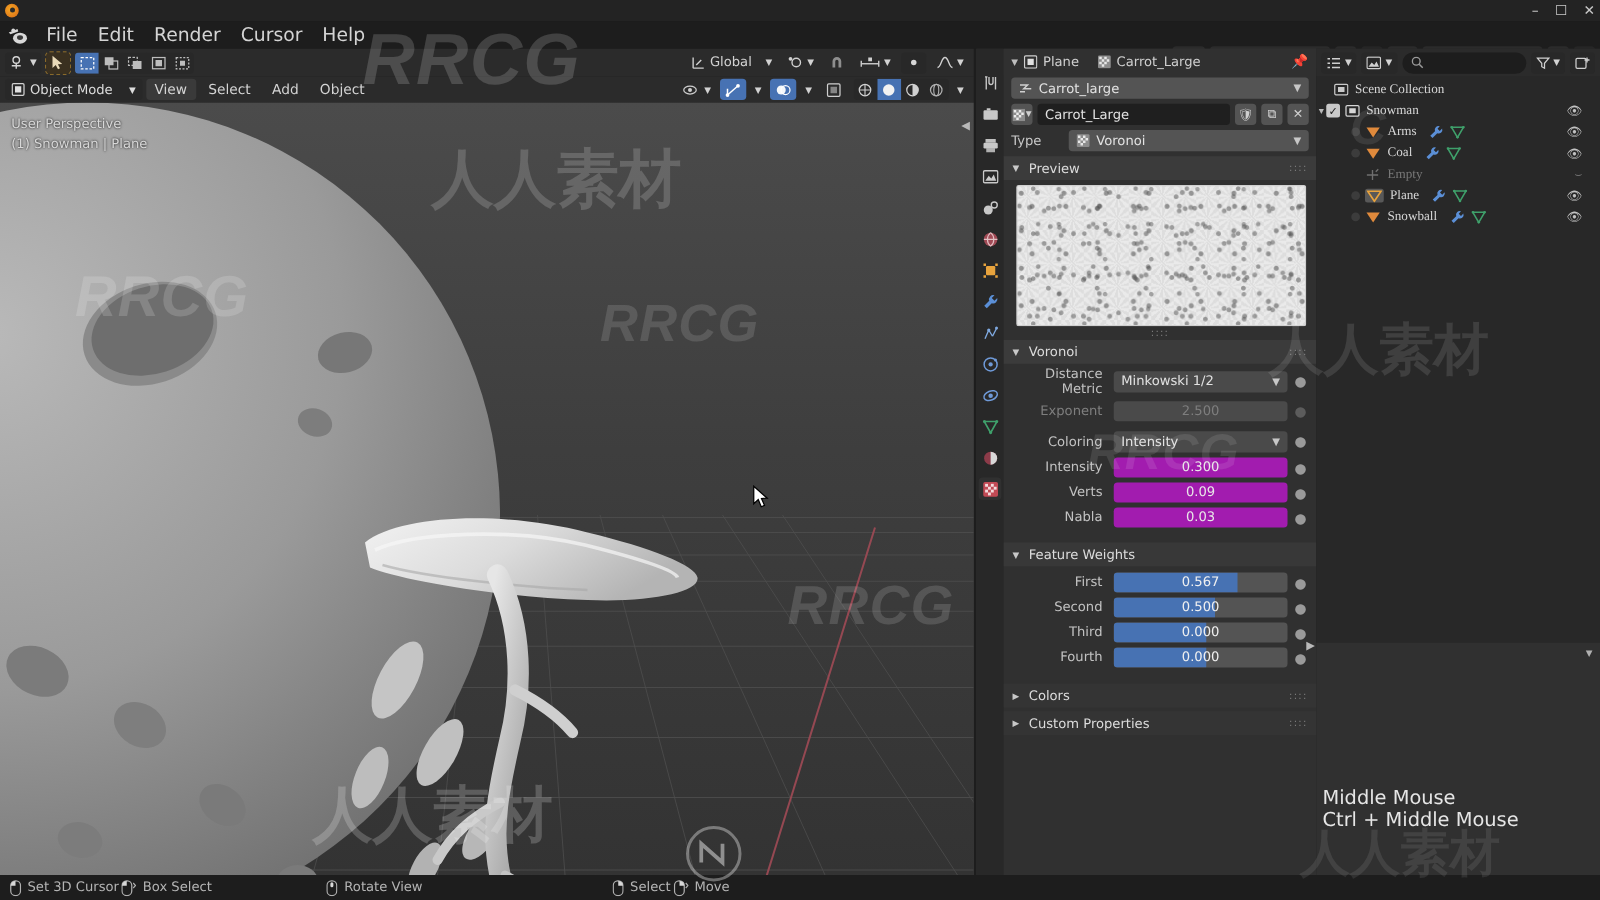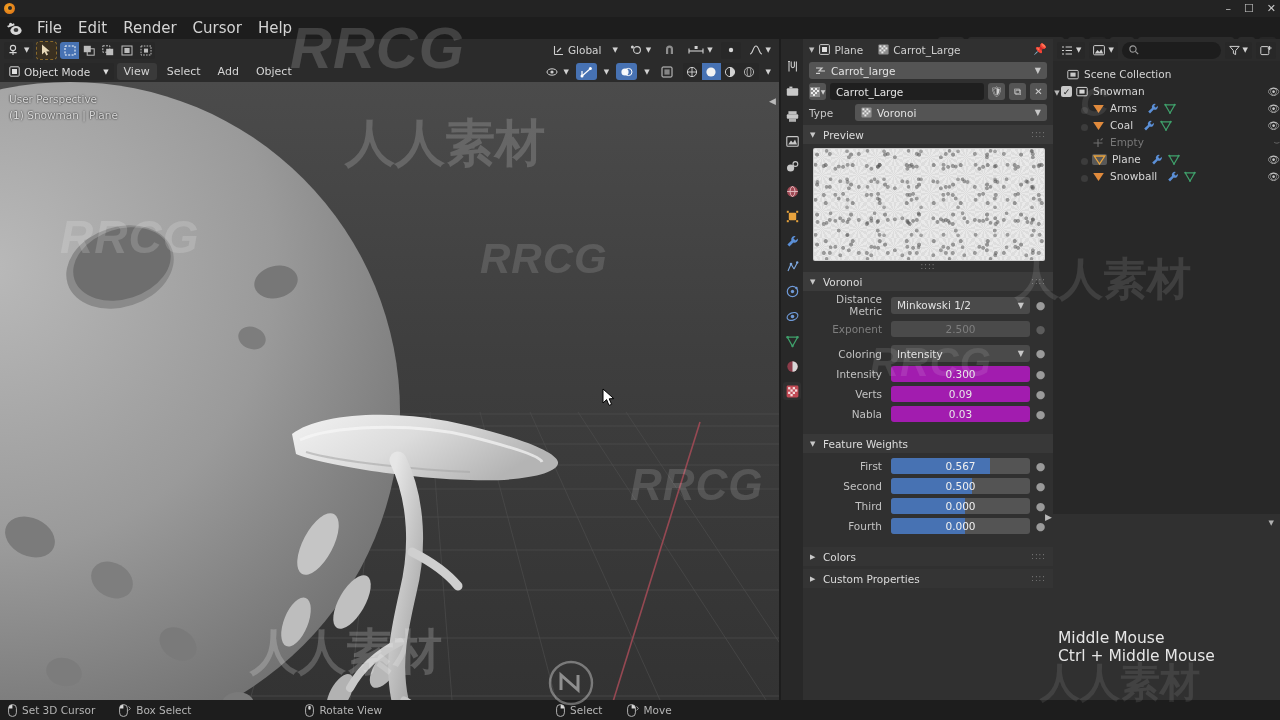--- a/index.html
+++ b/index.html
@@ -183,38 +183,38 @@
   
   .outliner { position:absolute; top:39px; left:1053px; width:227px; height:475px; background:#282828; }
   .ol-header {
     height:22px; display:flex; align-items:center; gap:4px; padding:0 4px; background:#2b2b2b;
   }
   .ol-search {
     flex:1; height:17px; background:#1d1d1d; border-radius:9px; display:flex; align-items:center;
     gap:4px; padding:0 7px; color:#808080; font-size:10px;
   }
   .ol-rows { padding-top:2px; font-size:10.5px; }
-  .ol-row { height:17px; display:flex; align-items:flex-end; padding-right:0; position:relative; }
+  .ol-row { height:17px; display:flex; align-items:center; padding-right:14px; position:relative;font-family:Liberation Serif, serif; }
   .ol-row .name { color:#d5d5d5; }
   .ol-row .name.dim { color:#787878; }
   .eye { margin-left:auto; color:#c2c2c2; font-size:10px; }
   .eye.dim { color:#6d6d6d; }
 
   
   .infopanel {
     position:absolute; top:514px; left:1053px; width:227px; height:186px; background:#303030;
   }
   .infopanel-hdr { height:17px; display:flex; align-items:center; justify-content:flex-end; padding-right:6px; }
   .keyhints { position:absolute; left:5px; top:115px; font-size:15.5px; color:#e6e6e6; line-height:18px; }
   .expand-arrow { position:absolute; left:1045px; top:512px; color:#b9b9b9; font-size:9px; }
 
   
   .statusbar {
     position:absolute; bottom:0; left:0; width:1280px; height:20px; background:#1d1d1d;
-    display:flex; align-items:center; font-size:10.5px; color:#b4b4b4; padding:0 8px; gap:24px;
+    display:flex; align-items:center; font-size:10.5px; color:#b4b4b4; padding:0 8px; gap:2px;
   }
   .mouse-hint { display:flex; align-items:center; gap:5px; }
   .statusright { margin-left:auto; color:#b0b0b0; font-size:10.5px; }
 
   
   .wm { position:absolute; pointer-events:none; user-select:none; color:rgba(255,255,255,0.14);
         font-weight:bold; white-space:nowrap; z-index:40; }
   .wm-rrcg { font-family:Liberation Sans, sans-serif; font-style:italic; letter-spacing:1px; }
 
   .cursor-arrow { position:absolute; z-index:30; }

